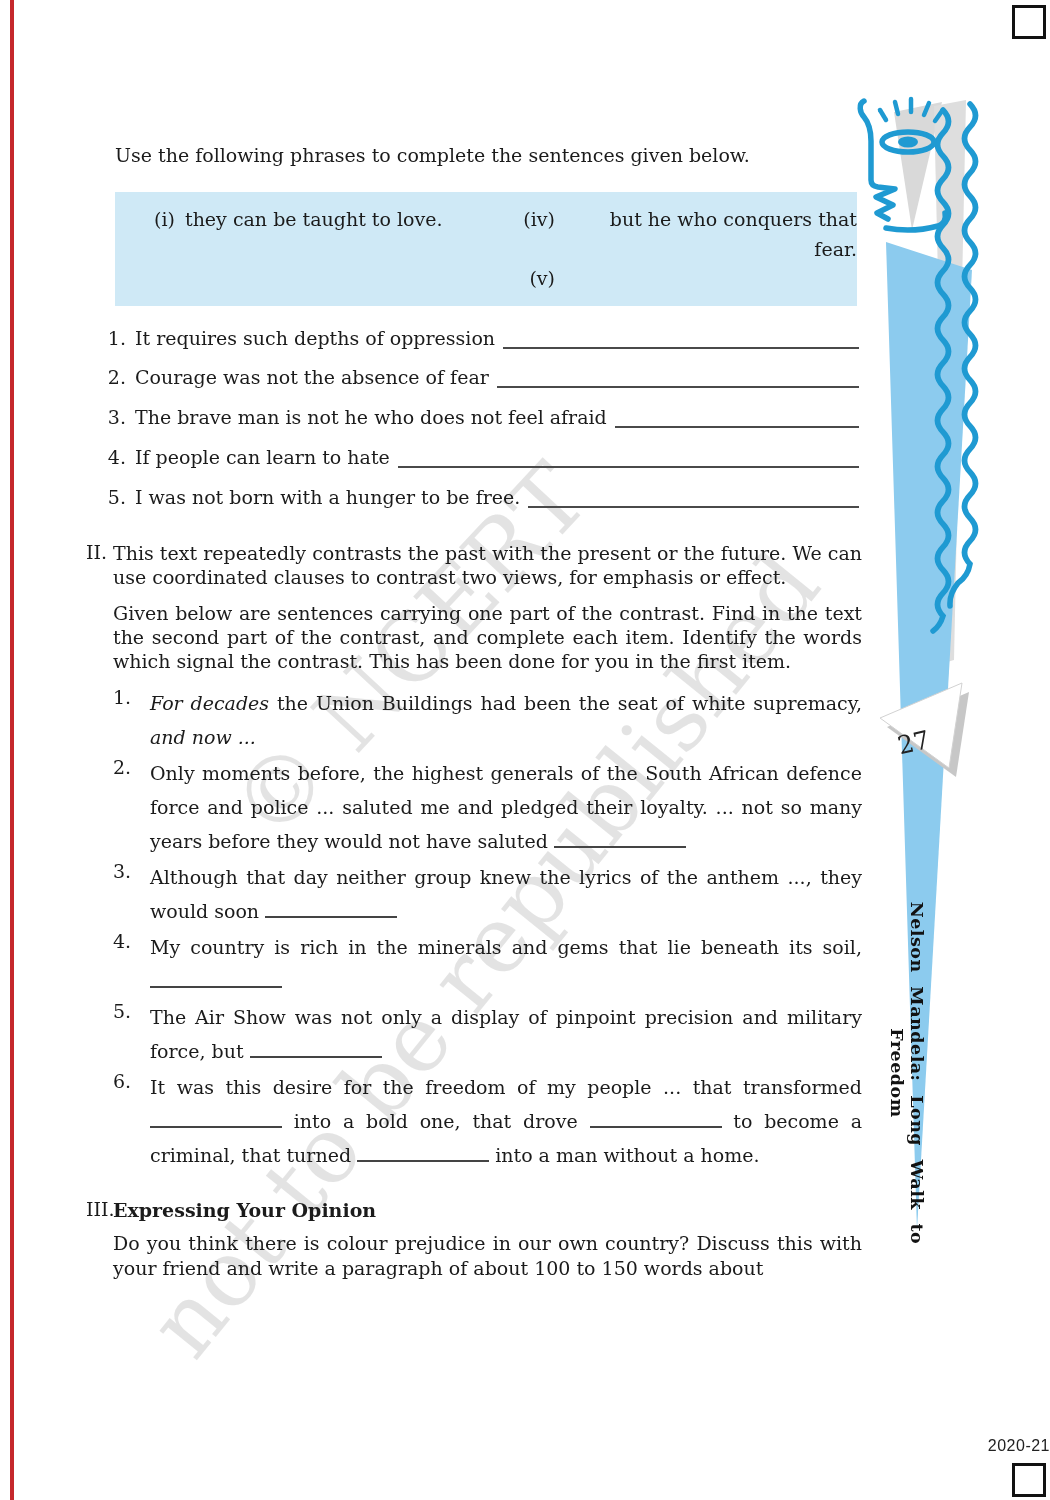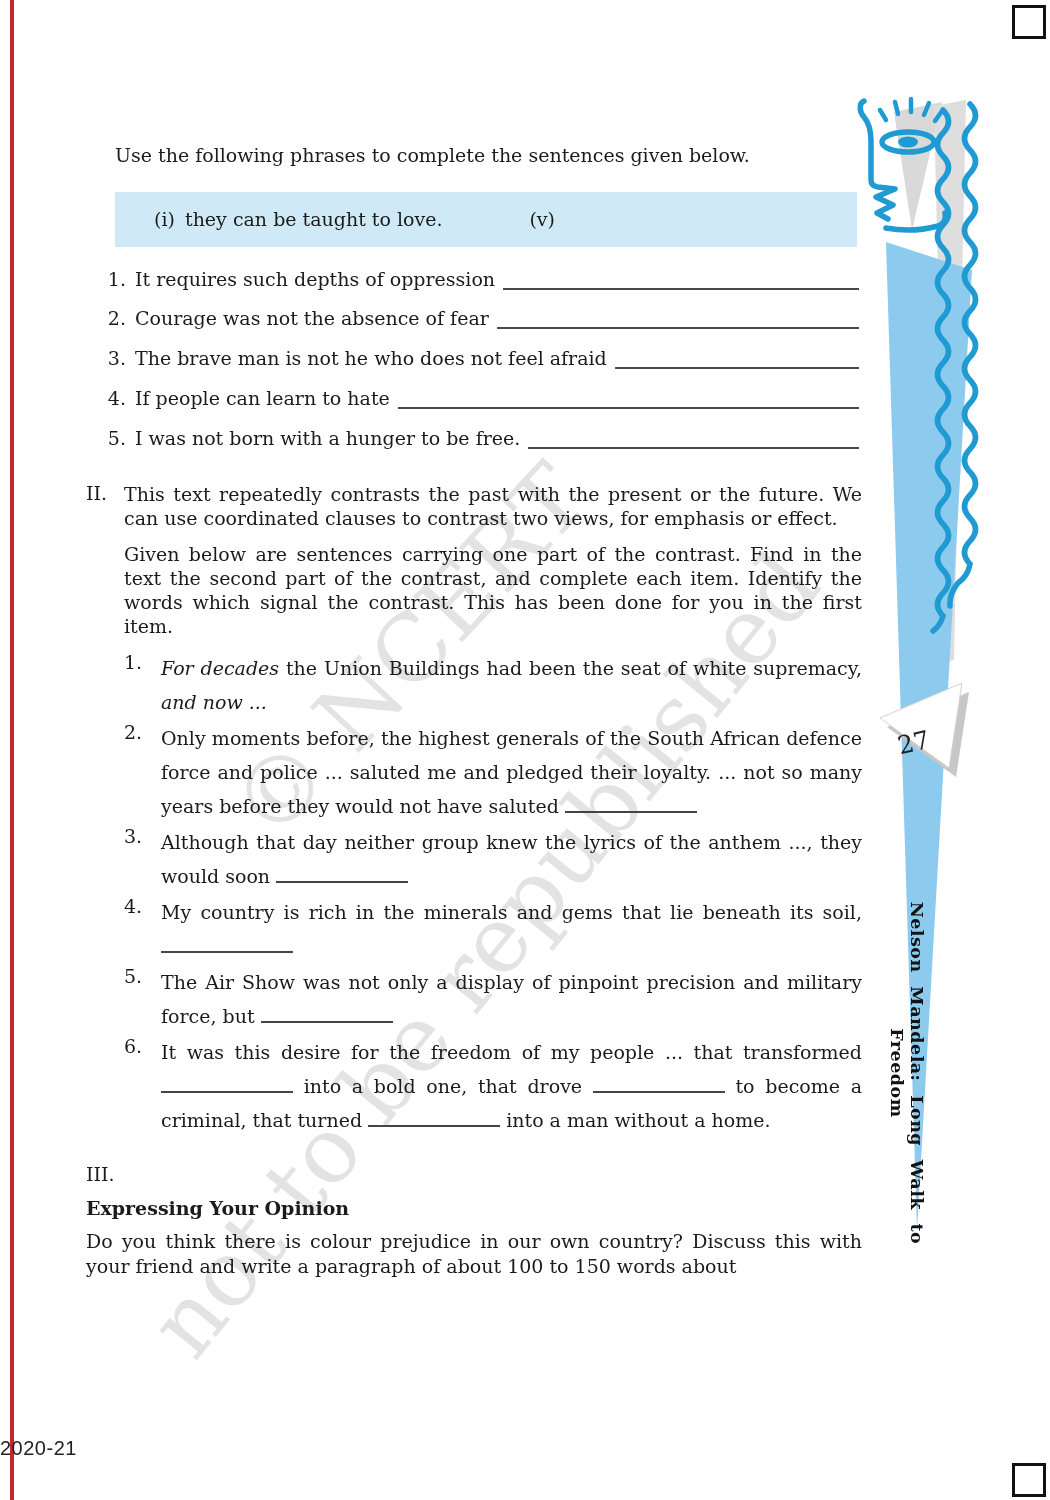--- a/index.html
+++ b/index.html
@@ -26,41 +26,41 @@
   .pb-col1 .pnum{width:60px;}
   .pb-col2 .pnum{width:42px;}
   .ptext{padding-left:10px;text-align:right;}
   
   .fill-list{margin:21px 0 0 14px;}
   .frow{display:flex;height:39.8px;align-items:flex-start;}
   .fnum{width:26px;text-align:right;flex:none;}
   .ftext{padding-left:9px;white-space:nowrap;}
   .fblank{flex:1;border-bottom:2px solid #4a4a4a;height:20px;margin-left:8px;margin-right:3px;}
   
-  .sec{display:flex;margin-top:16px;gap:11px;}
+  .sec{display:flex;margin-top:16px;}
   .seclabel{width:27px;flex:none;text-align:left;}
   .secbody{flex:1;}
   .para{margin:0;text-align:justify;line-height:24px;}
   .para + .para{margin-top:12px;}
   .contrast-list{margin-top:13px;}
   .crow{display:flex;margin-top:2px;}
   .cnum{width:37px;flex:none;}
   .ctext{flex:1;text-align:justify;line-height:34px;}
   .ctext .it{font-style:italic;}
   .blank{display:inline-block;width:132px;border-bottom:2px solid #444;height:14px;}
-  .sec3{margin-top:26px;flex-direction:column;}
+  .sec3{margin-top:26px;}
   .h3{font-weight:700;margin:0;line-height:25px;}
   .sec3 .para{margin-top:8px;line-height:25px;}
   
   .illus{position:absolute;left:850px;top:80px;z-index:1;}
   .vtitle{position:absolute;left:716px;top:1062px;width:400px;height:22px;z-index:1;
           transform:rotate(90deg);text-align:center;font-size:17.5px;font-weight:600;
           letter-spacing:.5px;word-spacing:7px;color:#121212;}
-  .footer{position:absolute;left:0;right:0;top:1437px;text-align:left;z-index:1;
-          font-family:"Liberation Sans",sans-serif;font-size:20px;color:#222;letter-spacing:.5px;}
+  .footer{position:absolute;left:0;right:0;top:1437px;text-align:right;z-index:1;
+          font-family:"Liberation Sans",sans-serif;font-size:16px;color:#222;letter-spacing:.5px;}
 </style>
 </head>
 <body>
 
 <div class="redline"></div>
 <div class="corner tr"></div>
 <div class="corner br"></div>
 
 <div class="wm wm1">© NCERT</div>
 <div class="wm wm2">not to be republished</div>
@@ -69,20 +69,24 @@
   <p class="intro">Use the following phrases to complete the sentences given below.</p>
 
   <div class="phrasebox">
     <div class="pb-col1" id="pb-left">
         <div class="prow">
           <span class="pnum">(i)</span>
           <span class="ptext">they can be taught to love.</span>
         </div>
       </div>
     <div class="pb-col2" id="pb-right">
+        <div class="prow">
+          <span class="pnum">(iv)</span>
+          <span class="ptext">but he who conquers that fear.</span>
+        </div>
         <div class="prow">
           <span class="pnum">(v)</span>
         </div>
       </div>
   </div>
 
   <div class="fill-list" id="fill-list">
       <div class="frow">
         <span class="fnum">1.</span>
         <span class="ftext">It requires such depths of oppression</span>

